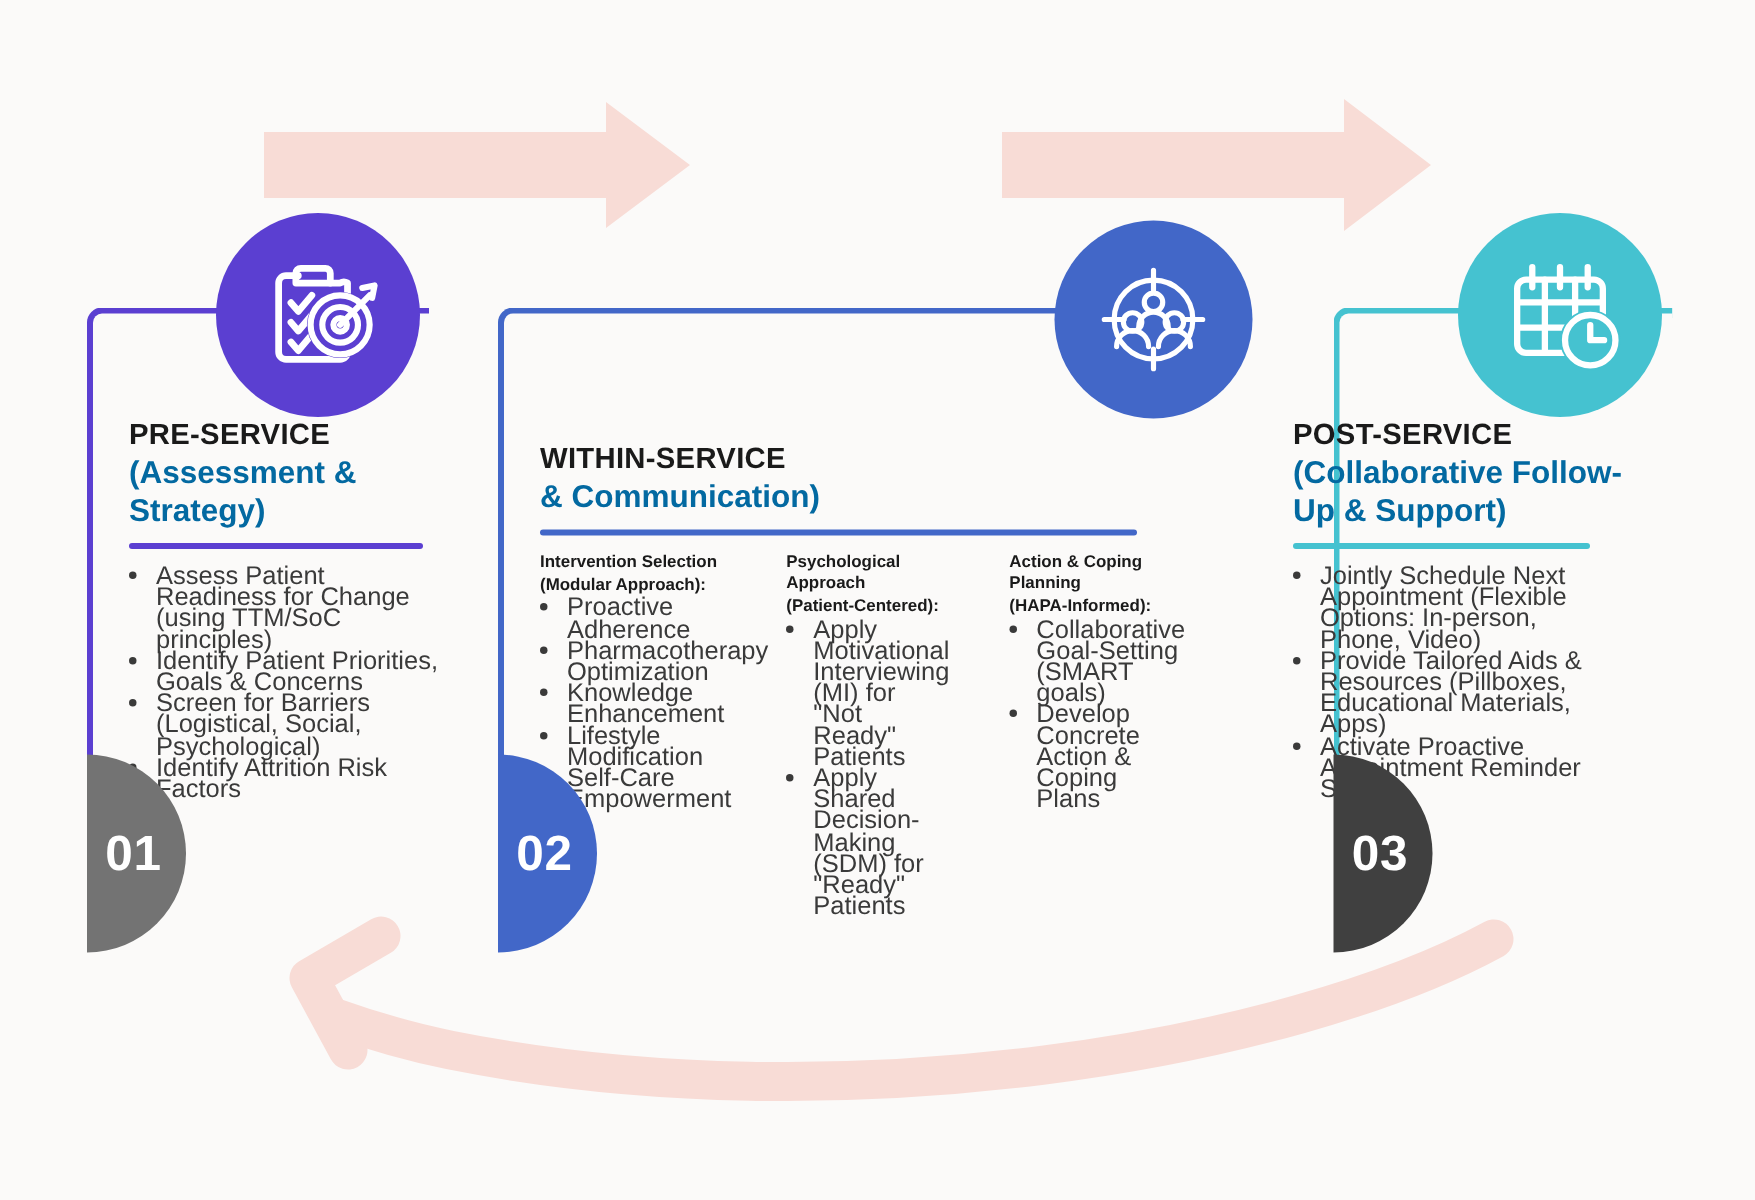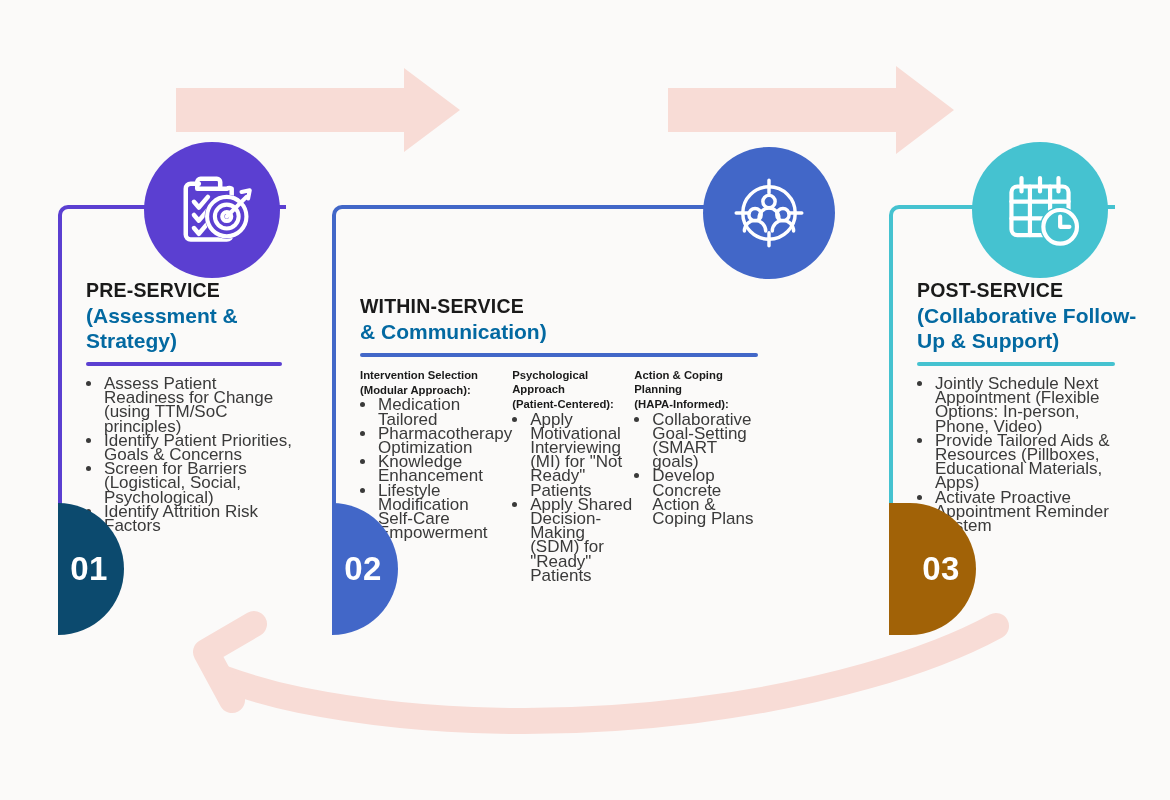--- a/index.html
+++ b/index.html
@@ -88,21 +88,21 @@
   }
   .subcol-head {
     font-size: 11.3px;
     font-weight: bold;
     color: #1A1A1A;
     line-height: 14.2px;
     margin: 0 0 1px 0;
   }
   .subcols {
     display: flex;
-    gap: 0px;
+    gap: 12px;
   }
   .subcol { box-sizing: border-box; }
   
   .badge {
     position: absolute;
     width: 66px;
     height: 132px;
     border-top-right-radius: 66px;
     border-bottom-right-radius: 66px;
     display: flex;
@@ -166,21 +166,21 @@
       <div class="title-sub">Strategy)</div>
       <div class="rule" style="background:#5B3FD1;width:196px;"></div>
       <ul class="bullets">
         <li>Assess Patient Readiness for Change (using TTM/SoC principles)</li>
         <li>Identify Patient Priorities, Goals &amp; Concerns</li>
         <li>Screen for Barriers (Logistical, Social, Psychological)</li>
         <li>Identify Attrition Risk Factors</li>
       </ul>
     </div>
 
-    <div class="badge" style="left:58px;top:503px;background:#0c4a6e;">
+    <div class="badge" style="left:58px;top:503px;background:#737373;">
       <span>01</span>
     </div>
   </div>
 
   <div class="col" style="left:0;top:0;">
     <div class="frame" style="left:332px;top:205px;width:430px;height:424px;border-width:4px 0 0 4px;border-top-color:#4267C8;border-left-color:#4267C8;"></div>
 
     <div class="circle-icon" style="left:703px;top:147px;width:132px;height:132px;background:#4267C8;">
       <svg width="82" height="82" viewBox="0 0 100 100">
         <g fill="none" stroke="#FFFFFF" stroke-width="4.2" stroke-linecap="round" stroke-linejoin="round">
@@ -201,36 +201,36 @@
     <div class="textblock" style="left:360px;top:294px;width:398px;">
       <div class="title-main">WITHIN-SERVICE</div>
       <div class="title-sub">&amp; Communication)</div>
       <div class="rule" style="background:#4267C8;width:398px;"></div>
 
       <div class="subcols">
         <div class="subcol" style="width:160px;">
           <div class="subcol-head">Intervention Selection</div>
           <div class="subcol-head">(Modular Approach):</div>
           <ul class="bullets">
-            <li>Medication Tailored</li>
+            <li>Proactive Adherence</li>
             <li>Pharmacotherapy Optimization</li>
             <li>Knowledge Enhancement</li>
             <li>Lifestyle Modification</li>
             <li>Self-Care Empowerment</li>
           </ul>
         </div>
         <div class="subcol" style="width:158px;">
           <div class="subcol-head">Psychological Approach</div>
           <div class="subcol-head">(Patient-Centered):</div>
           <ul class="bullets">
             <li>Apply Motivational Interviewing (MI) for "Not Ready" Patients</li>
             <li>Apply Shared Decision-Making (SDM) for "Ready" Patients</li>
           </ul>
         </div>
-        <div class="subcol" style="width:160px;">
+        <div class="subcol" style="width:160px;margin-left:28px;">
           <div class="subcol-head">Action &amp; Coping Planning</div>
           <div class="subcol-head">(HAPA-Informed):</div>
           <ul class="bullets">
             <li>Collaborative Goal-Setting (SMART goals)</li>
             <li>Develop Concrete Action &amp; Coping Plans</li>
           </ul>
         </div>
       </div>
     </div>
 
@@ -254,30 +254,30 @@
         <g fill="#45C2D0" stroke="none">
             <circle cx="74" cy="70" r="24"></circle>
           </g>
         <g fill="none" stroke="#FFFFFF" stroke-width="5" stroke-linecap="round" stroke-linejoin="round">
           <circle cx="74" cy="70" r="20"></circle>
           <path d="M74 58 V70 H85"></path>
         </g>
       </svg>
     </div>
 
-    <div class="textblock" style="left:917px;top:278px;width:220px;">
+    <div class="textblock" style="left:862px;top:278px;width:220px;">
       <div class="title-main">POST-SERVICE</div>
       <div class="title-sub">(Collaborative Follow-</div>
       <div class="title-sub">Up &amp; Support)</div>
       <div class="rule" style="background:#45C2D0;width:198px;"></div>
       <ul class="bullets">
         <li>Jointly Schedule Next Appointment (Flexible Options: In-person, Phone, Video)</li>
         <li>Provide Tailored Aids &amp; Resources (Pillboxes, Educational Materials, Apps)</li>
         <li>Activate Proactive Appointment Reminder System</li>
       </ul>
     </div>
 
-    <div class="badge" style="left:889px;top:503px;background:#a16207;padding-left:21px;">
+    <div class="badge" style="left:889px;top:503px;background:#404040;">
       <span>03</span>
     </div>
   </div>
 
 </div>
 
 </body></html>

